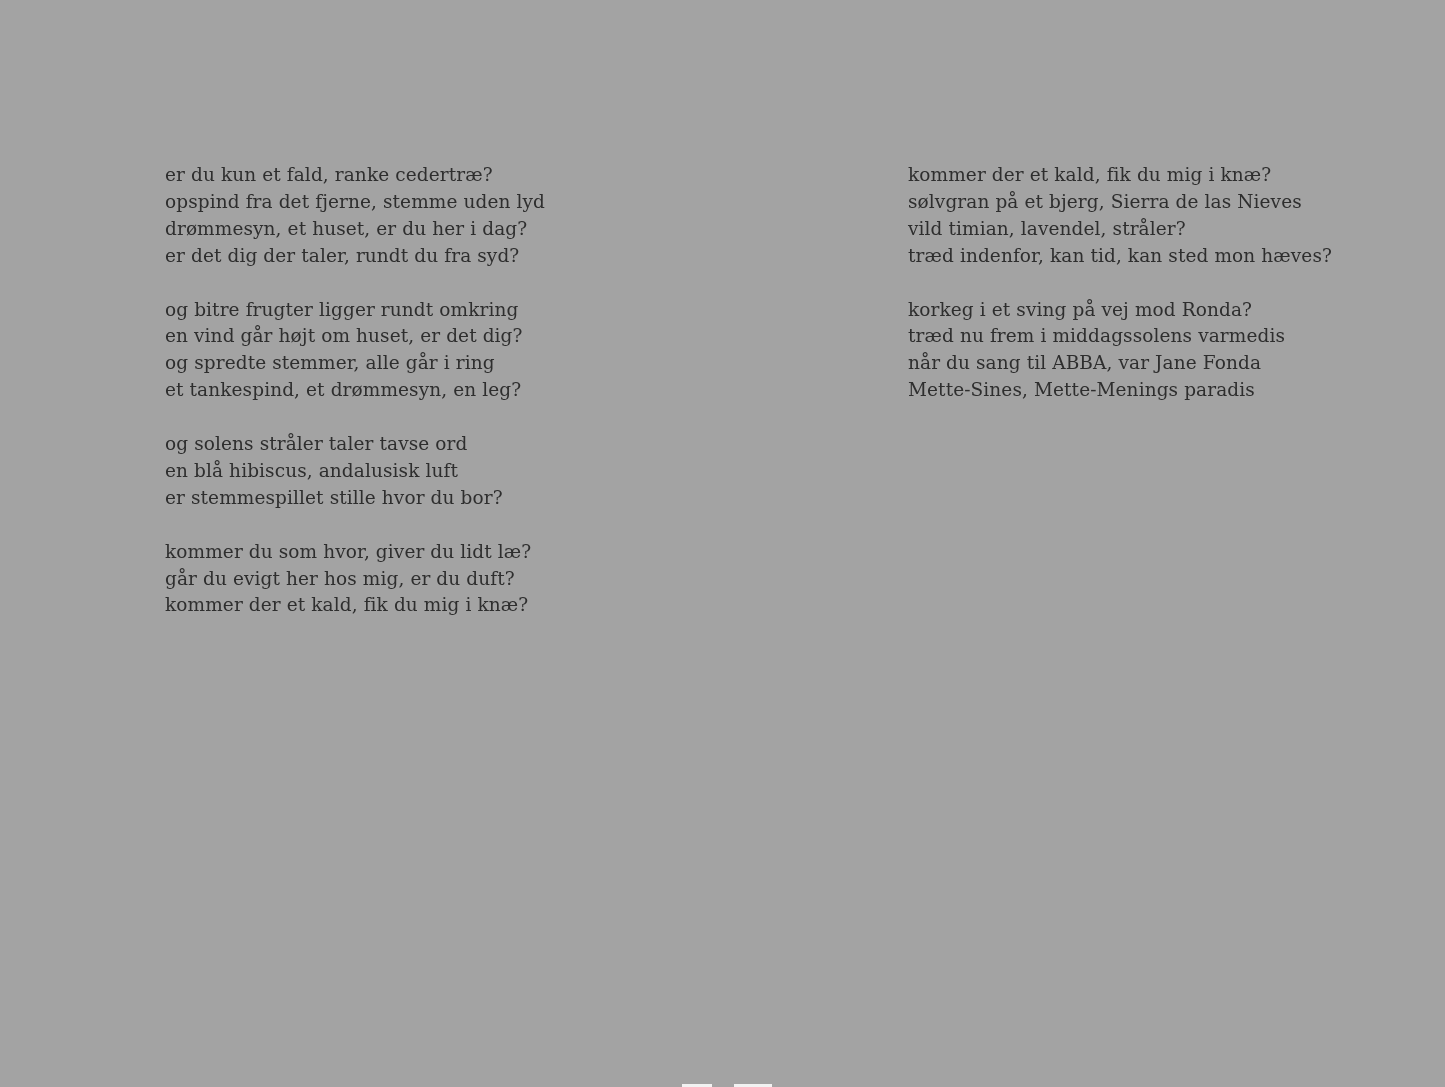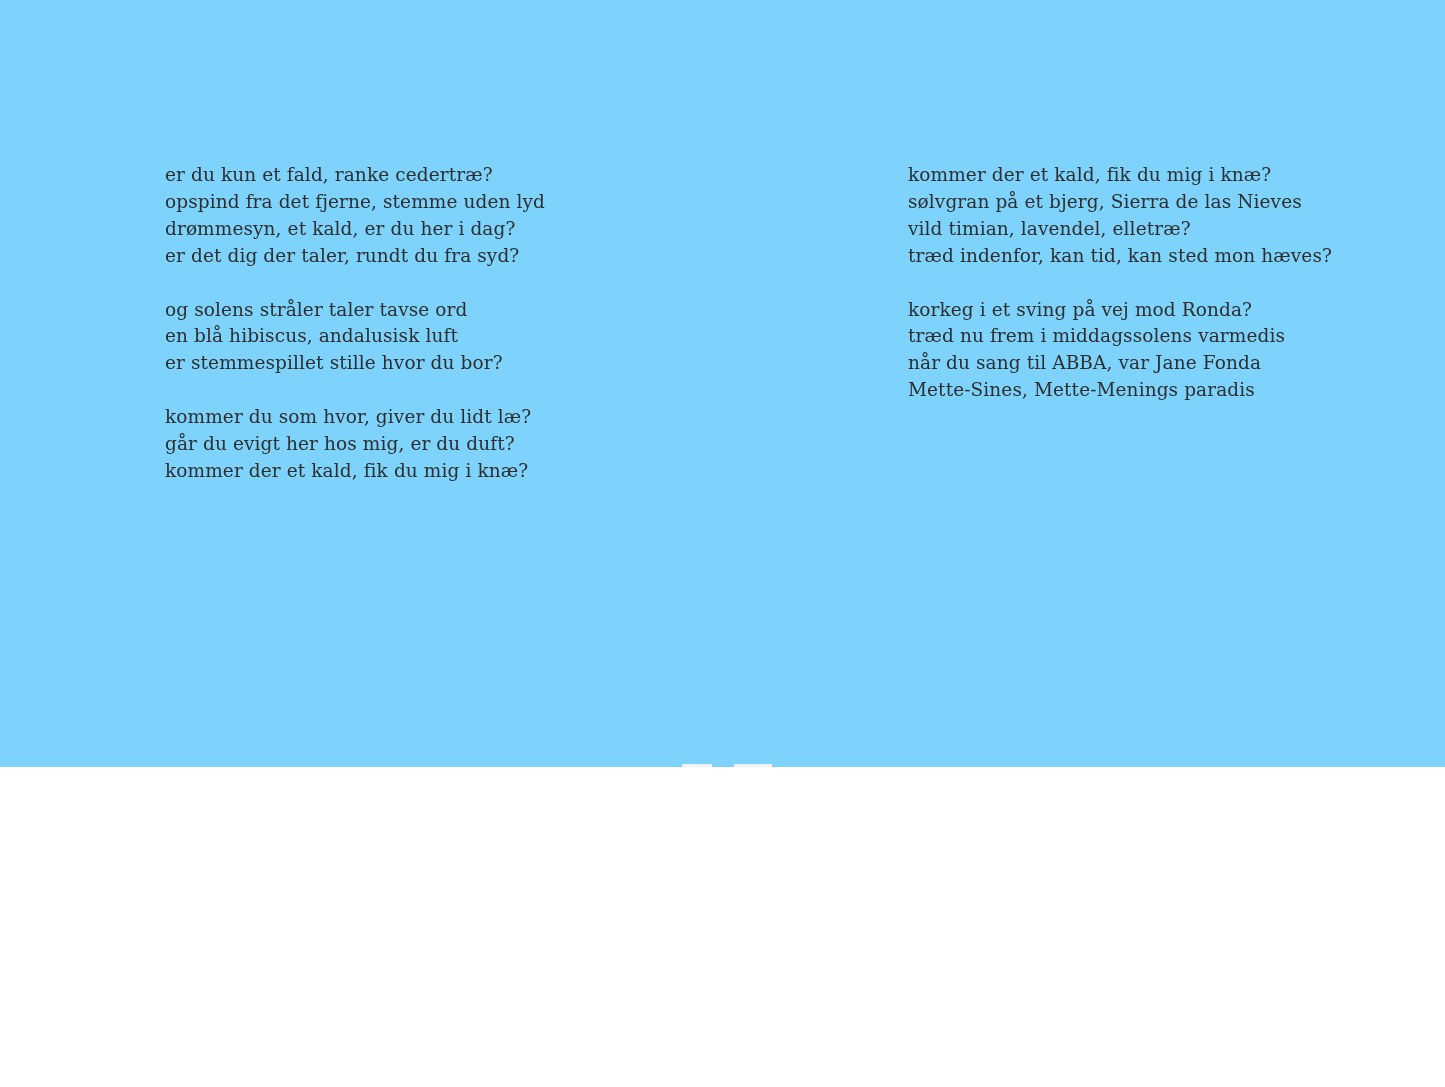--- a/index.html
+++ b/index.html
@@ -4,22 +4,22 @@
 <title>Poetry Spread</title>
 <style>
   html, body {
     margin: 0;
     padding: 0;
     background: #ffffff;
   }
   .spread {
     position: relative;
     width: 1445px;
-    height: 767px;
-    background: #7dd3fc;
+    height: 1087px;
+    background: #a3a3a3;
     overflow: hidden;
     font-family: "DejaVu Serif", "Liberation Serif", serif;
     color: #2e2e2e;
   }
   .poem {
     position: absolute;
     top: 162px;
     font-size: 18.5px;
     line-height: 26.9px;
     letter-spacing: 0.1px;
@@ -41,40 +41,46 @@
 </style>
 </head>
 <body>
 
 <div class="spread">
 
   <div class="poem poem--left">
     <div class="stanza">
       <p class="line">er du kun et fald, ranke cedertræ?</p>
       <p class="line">opspind fra det fjerne, stemme uden lyd</p>
-      <p class="line">drømmesyn, et kald, er du her i dag?</p>
+      <p class="line">drømmesyn, et huset, er du her i dag?</p>
       <p class="line">er det dig der taler, rundt du fra syd?</p>
+    </div>
+    <div class="stanza">
+      <p class="line">og bitre frugter ligger rundt omkring</p>
+      <p class="line">en vind går højt om huset, er det dig?</p>
+      <p class="line">og spredte stemmer, alle går i ring</p>
+      <p class="line">et tankespind, et drømmesyn, en leg?</p>
     </div>
     <div class="stanza">
       <p class="line">og solens stråler taler tavse ord</p>
       <p class="line">en blå hibiscus, andalusisk luft</p>
       <p class="line">er stemmespillet stille hvor du bor?</p>
     </div>
     <div class="stanza">
       <p class="line">kommer du som hvor, giver du lidt læ?</p>
       <p class="line">går du evigt her hos mig, er du duft?</p>
       <p class="line">kommer der et kald, fik du mig i knæ?</p>
     </div>
   </div>
 
   <div class="poem poem--right">
     <div class="stanza">
       <p class="line">kommer der et kald, fik du mig i knæ?</p>
       <p class="line">sølvgran på et bjerg, Sierra de las Nieves</p>
-      <p class="line">vild timian, lavendel, elletræ?</p>
+      <p class="line">vild timian, lavendel, stråler?</p>
       <p class="line">træd indenfor, kan tid, kan sted mon hæves?</p>
     </div>
     <div class="stanza">
       <p class="line">korkeg i et sving på vej mod Ronda?</p>
       <p class="line">træd nu frem i middagssolens varmedis</p>
       <p class="line">når du sang til ABBA, var Jane Fonda</p>
       <p class="line">Mette-Sines, Mette-Menings paradis</p>
     </div>
   </div>
 

